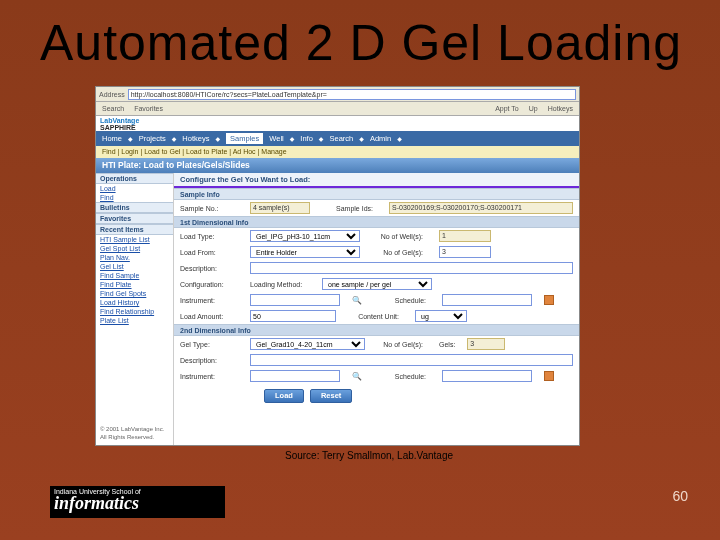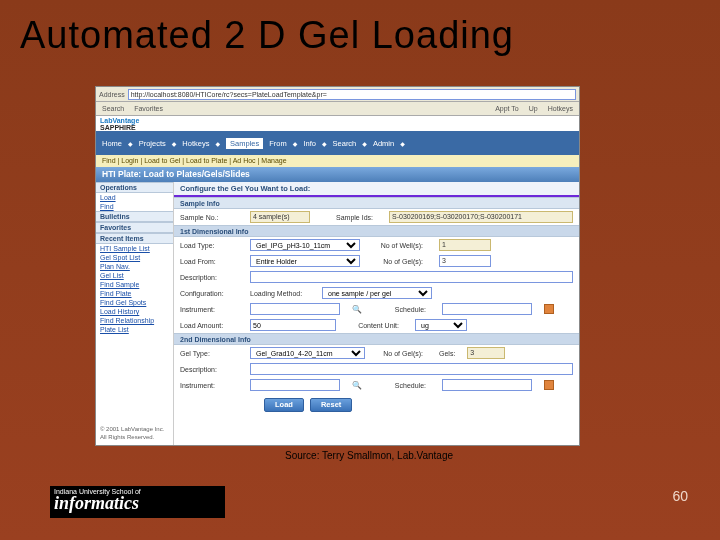--- a/index.html
+++ b/index.html
@@ -5,24 +5,24 @@
   * { box-sizing: border-box; margin: 0; padding: 0; }
   body {
     width: 720px; height: 540px;
     background: linear-gradient(180deg, #8a3a1a 0%, #9a4020 100%);
     font-family: Arial, sans-serif;
     position: relative;
     overflow: hidden;
   }
   .slide-title {
     font-family: Impact, 'Arial Black', sans-serif;
-    font-size: 38px;
+    font-size: 50px;
     color: #000;
     letter-spacing: 1px;
-    padding: 14px 0 10px 20px;
+    padding: 14px 0 10px 40px;
   }
   .screenshot {
     position: absolute;
     left: 95px; top: 86px;
     width: 485px; height: 360px;
     background: #fff;
     border: 1px solid #888;
     font-size: 8px;
     color: #333;
     display: flex;
@@ -63,21 +63,21 @@
     padding: 0 4px;
   }
   .lv-logo {
     font-size: 7px;
     line-height: 7px;
   }
   .lv-logo .a { color: #1a7ac4; font-weight: bold; }
   .lv-logo .b { color: #2b2b2b; font-weight: bold; }
   .nav-blue {
     background: #3a6aa5;
-    height: 24px;
+    height: 15px;
     display: flex; align-items: center;
     padding: 0 6px; gap: 6px;
     font-size: 7.5px; color: #fff;
   }
   .nav-blue span { white-space: nowrap; }
   .nav-blue .active { background: #fff; color: #3a6aa5; padding: 1px 4px; }
   .nav-blue .dia { font-size: 6px; }
   .sub-yellow {
     background: #f6efbd;
     height: 12px;
@@ -270,21 +270,21 @@
   </div>
 
   <div class="nav-blue">
     <span>Home</span>
       <span class="dia">◆</span>
     <span>Projects</span>
       <span class="dia">◆</span>
     <span>Hotkeys</span>
       <span class="dia">◆</span>
     <span class="active">Samples</span>
-    <span>From</span>
+    <span>Well</span>
       <span class="dia">◆</span>
     <span>Info</span>
       <span class="dia">◆</span>
     <span>Search</span>
       <span class="dia">◆</span>
     <span>Admin</span>
       <span class="dia">◆</span>
   </div>
 
   <div class="sub-yellow">Find | Login | Load to Gel | Load to Plate | Ad Hoc | Manage</div>

